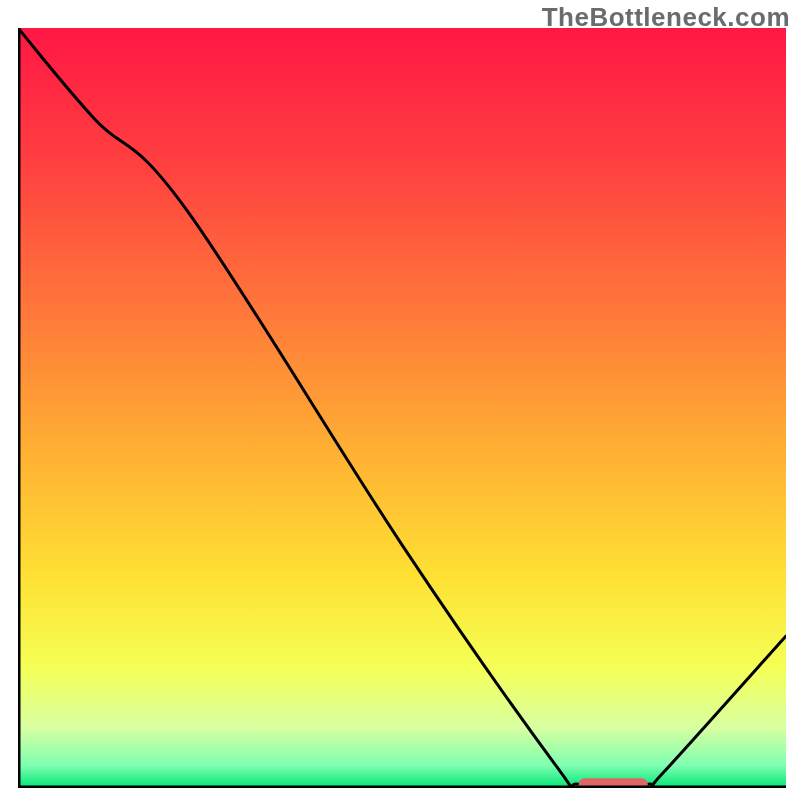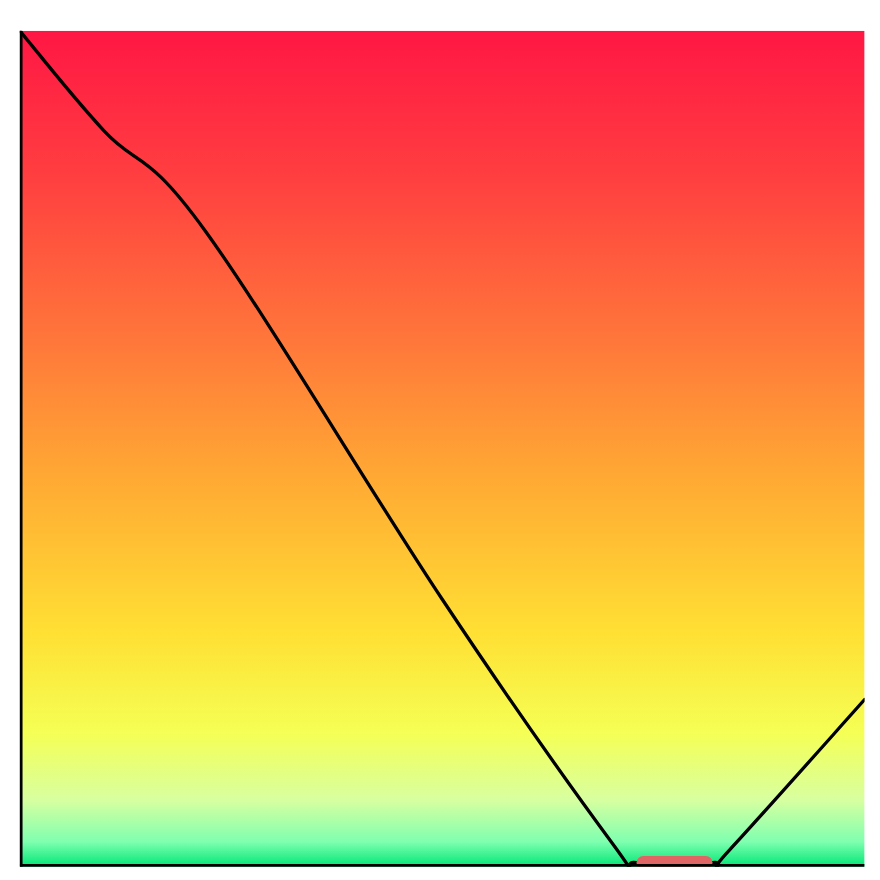--- a/index.html
+++ b/index.html
@@ -35,20 +35,21 @@
   .plot svg {
     width: 100%;
     height: 100%;
     display: block;
   }
 </style>
 </head>
 <body>
 
 <div class="stage">
+  <div class="watermark">TheBottleneck.com</div>
 
   <div class="plot">
     <svg viewBox="0 0 768 760" preserveAspectRatio="none">
       <defs>
         <linearGradient id="bg-grad" x1="0" y1="0" x2="0" y2="1">
         <stop offset="0%" stop-color="#ff1744"></stop>
             <stop offset="18%" stop-color="#ff4040"></stop>
             <stop offset="38%" stop-color="#ff7a3a"></stop>
             <stop offset="55.00000000000001%" stop-color="#ffae33"></stop>
             <stop offset="72%" stop-color="#ffe033"></stop>

